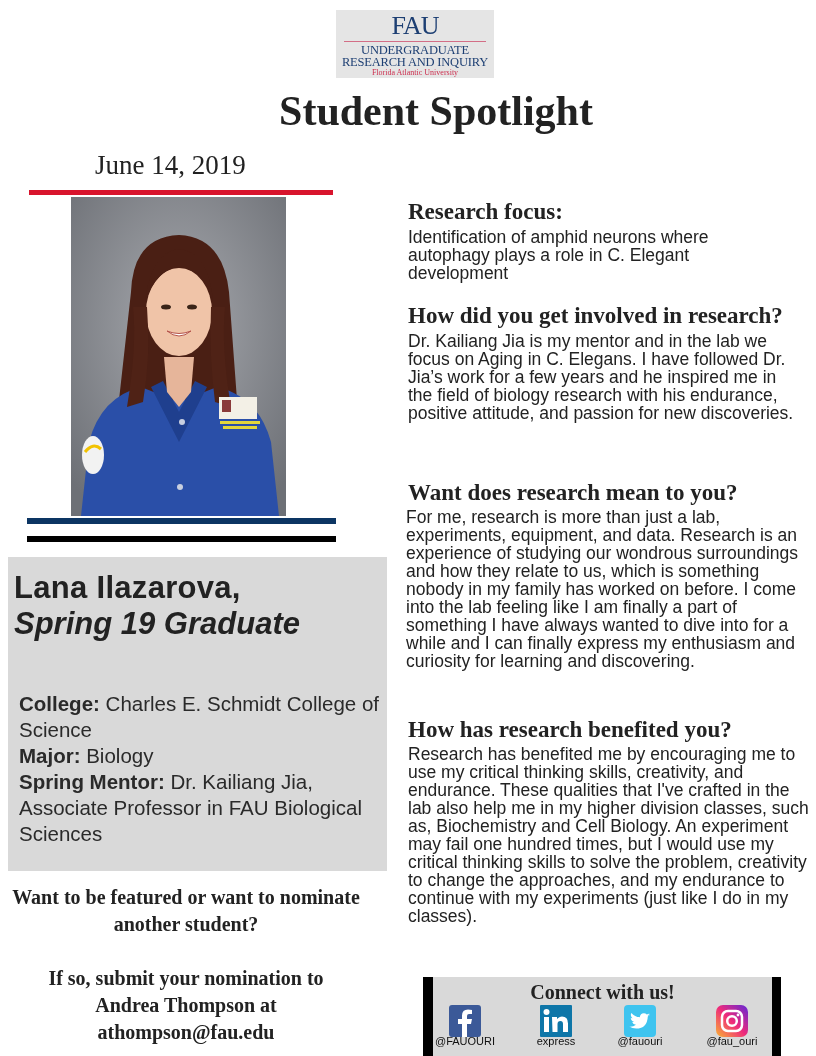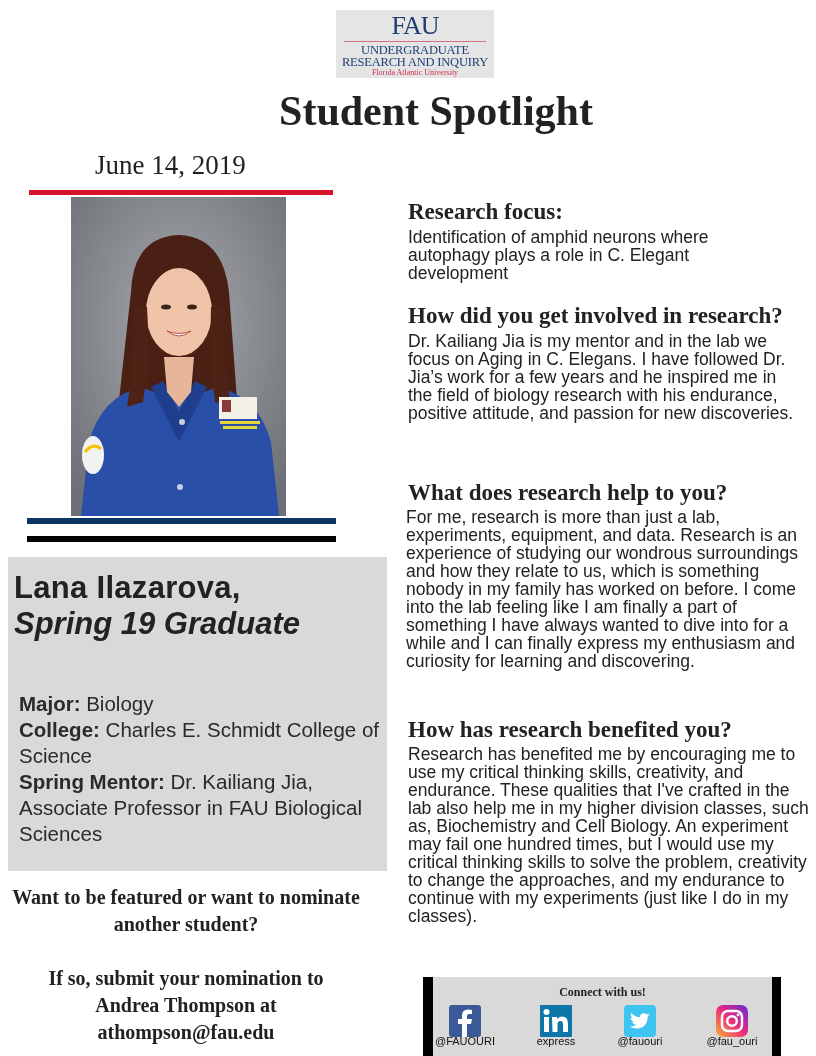--- a/index.html
+++ b/index.html
@@ -29,21 +29,21 @@
   #details { left:19px; top:691px; width:364px; font-size:20.5px; line-height:26px; color:#2a2a2a; }
   #details b { font-weight:bold; }
 
   #cta { left:10px; top:884px; width:352px; text-align:center; font-size:20px; font-weight:bold; line-height:27px; color:#222; }
   #cta .gap { height:27px; }
 
   .sec-h { left:408px; font-size:23px; font-weight:bold; line-height:26px; color:#222; }
   .sec-b { left:408px; width:405px; font-size:17.5px; line-height:18px; color:#222; }
 
   #social { left:423px; top:977px; width:358px; height:79px; background:#d9d9d9; border-left:10px solid #000; border-right:9px solid #000; box-sizing:border-box; }
-  #social-title { left:0; width:100%; top:4px; text-align:center; font-size:12px; font-weight:bold; color:#222; line-height:22px; }
+  #social-title { left:0; width:100%; top:4px; text-align:center; font-size:20px; font-weight:bold; color:#222; line-height:22px; }
   .sicon { position:absolute; top:28px; width:32px; height:32px; border-radius:3px; overflow:hidden; }
   .slabel { position:absolute; top:58px; font-size:11px; color:#111; text-align:center; width:80px; }
 </style>
 </head>
 <body>
 
 <div id="logo" class="abs">
   <div class="fau">FAU</div>
   <div class="rule"></div>
   <div class="l1">UNDERGRADUATE</div>
@@ -96,38 +96,38 @@
   </svg>
 </div>
 
 <div id="navy-bar" class="abs"></div>
 <div id="black-bar" class="abs"></div>
 
 <div id="info-box" class="abs"></div>
 <div id="name" class="abs sans">Lana Ilazarova,</div>
 <div id="grad" class="abs sans">Spring 19 Graduate</div>
 <div id="details" class="abs sans">
+  <div><b>College:</b><span> Charles E. Schmidt College of Science</span></div>
   <div><b>Major:</b><span> Biology</span></div>
-  <div><b>College:</b><span> Charles E. Schmidt College of Science</span></div>
   <div><b>Spring Mentor:</b><span> Dr. Kailiang Jia, Associate Professor in FAU Biological Sciences</span></div>
 </div>
 
 <div id="cta" class="abs serif">
   <div>Want to be featured or want to nominate another student?</div>
   <div class="gap"></div>
   <div style="padding:0 30px;">If so, submit your nomination to Andrea Thompson at athompson@fau.edu</div>
 </div>
 
 <div class="abs serif sec-h" style="top:199px;">Research focus:</div>
 <div class="abs sans sec-b" style="top:228px; width:340px;">Identification of amphid neurons where autophagy plays a role in C. Elegant development</div>
 
 <div class="abs serif sec-h" style="top:303px;">How did you get involved in research?</div>
 <div class="abs sans sec-b" style="top:332px; width:395px;">Dr. Kailiang Jia is my mentor and in the lab we focus on Aging in C. Elegans. I have followed Dr. Jia’s work for a few years and he inspired me in the field of biology research with his endurance, positive attitude, and passion for new discoveries.</div>
 
-<div class="abs serif sec-h" style="top:480px;">What does research help to you?</div>
+<div class="abs serif sec-h" style="top:480px;">Want does research mean to you?</div>
 <div class="abs sans sec-b" style="top:508px; left:406px; width:408px;">For me, research is more than just a lab, experiments, equipment, and data. Research is an experience of studying our wondrous surroundings and how they relate to us, which is something nobody in my family has worked on before. I come into the lab feeling like I am finally a part of something I have always wanted to dive into for a while and I can finally express my enthusiasm and curiosity for learning and discovering.</div>
 
 <div class="abs serif sec-h" style="top:717px;">How has research benefited you?</div>
 <div class="abs sans sec-b" style="top:745px; width:405px;">Research has benefited me by encouraging me to use my critical thinking skills, creativity, and endurance. These qualities that I've crafted in the lab also help me in my higher division classes, such as, Biochemistry and Cell Biology. An experiment may fail one hundred times, but I would use my critical thinking skills to solve the problem, creativity to change the approaches, and my endurance to continue with my experiments (just like I do in my classes).</div>
 
 <div id="social" class="abs">
   <div id="social-title" class="abs serif">Connect with us!</div>
 
   <div class="sicon" style="left:16px; background:#3b5998;">
     <svg width="32" height="32" viewBox="0 0 32 32">

